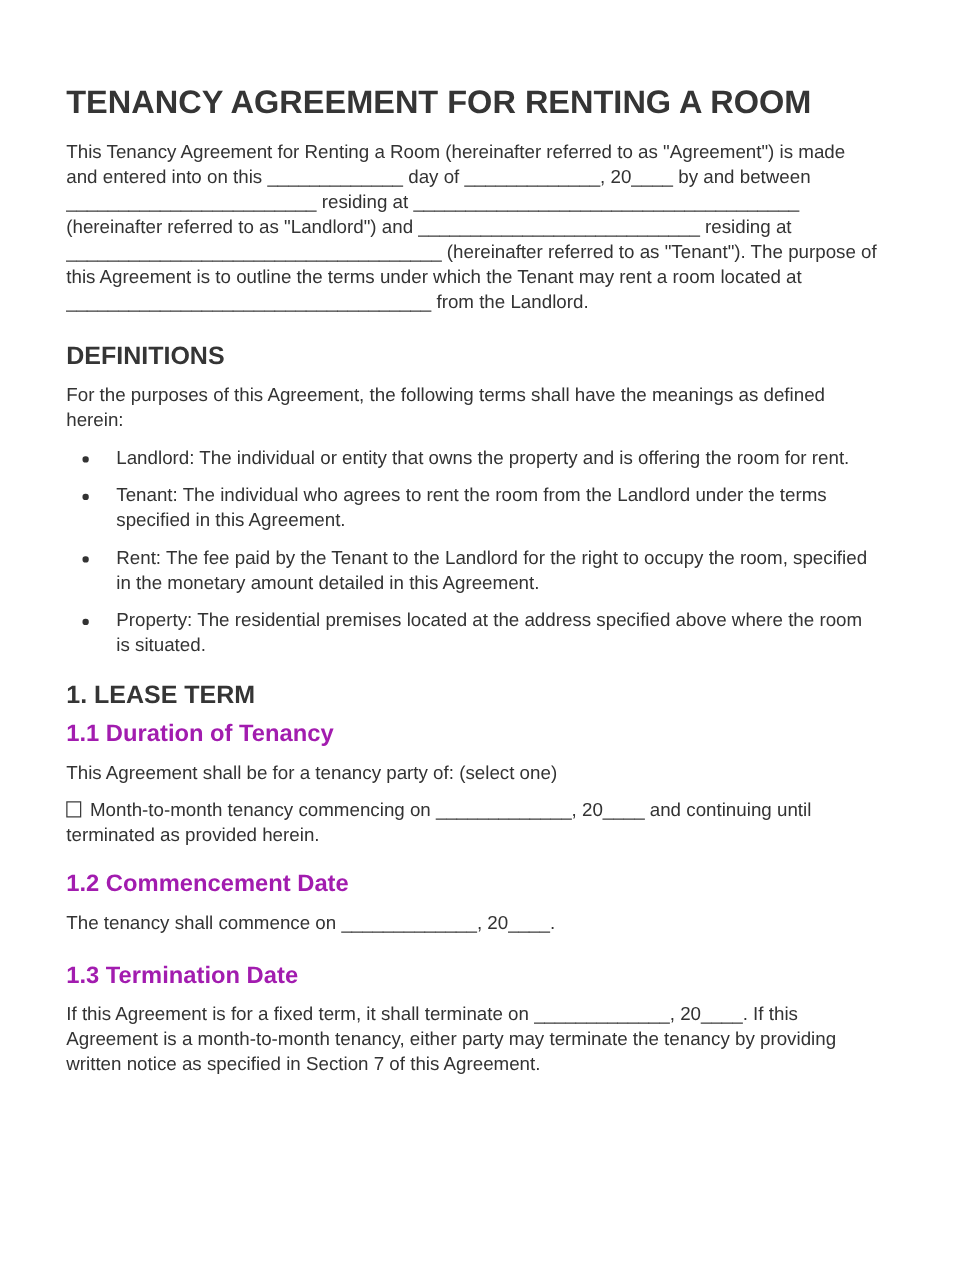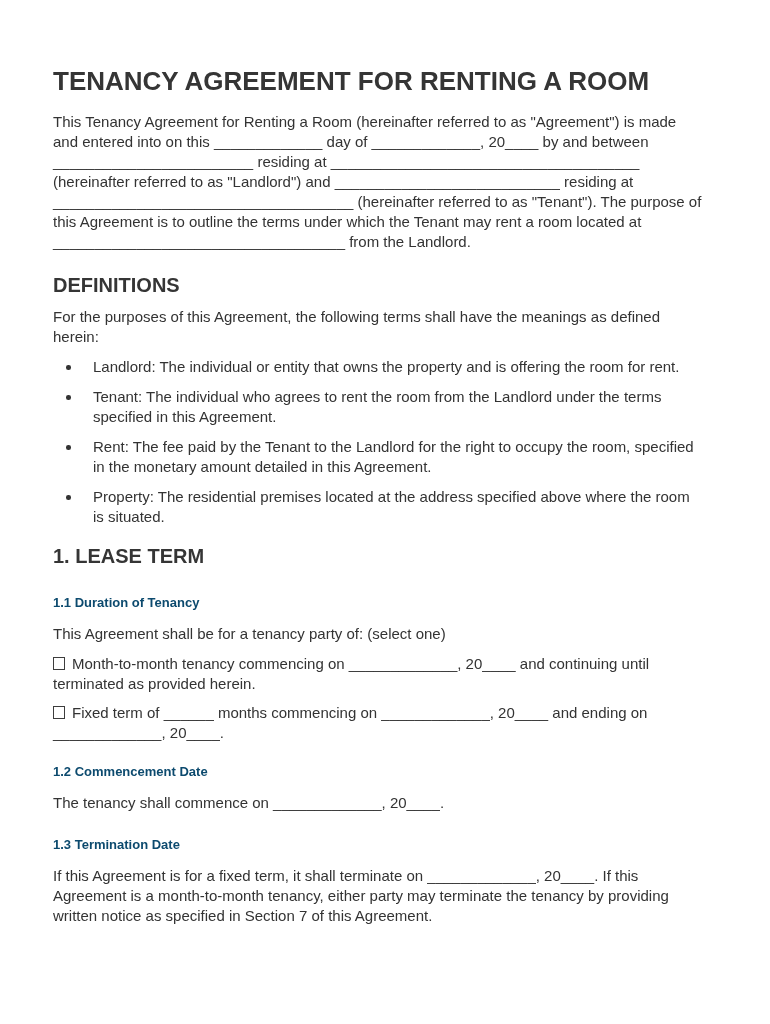--- a/index.html
+++ b/index.html
@@ -15,22 +15,22 @@
   h1.doc-title {
     font-size: 26px; line-height: 30px; font-weight: 700;
     color: #353535; margin: 0 0 16px 0;
   }
   h2.section-heading {
     font-size: 20px; line-height: 23px; font-weight: 700;
     color: #353535; margin: 0 0 10px 0;
   }
   h2.lease-heading { margin-top: 18px; }
   h3.sub-heading {
-    font-size: 13px; line-height: 17px; font-weight: 700;
-    color: #0c4a6e; margin: 26px 0 13px 0;
+    font-size: 19px; line-height: 17px; font-weight: 700;
+    color: #a21caf; margin: 11px 0 13px 0;
   }
   h3.commencement-heading { margin-top: 20px; }
   h3.termination-heading { margin-top: 23px; }
 
   .body-text {
     font-size: 15px; line-height: 20px; margin: 0;
     white-space: pre-line; color: #333333;
   }
   p.intro-par { margin-bottom: 22px; }
 
@@ -79,22 +79,20 @@
     </ul>
 
   <h2 class="section-heading lease-heading">1. LEASE TERM</h2>
 
   <h3 class="sub-heading">1.1 Duration of Tenancy</h3>
   <p class="body-text">This Agreement shall be for a tenancy party of: (select one)</p>
 
   <p class="body-text option"><span class="checkbox"></span><span>Month-to-month tenancy commencing on _____________, 20____ and continuing until
 terminated as provided herein.</span></p>
 
-  <p class="body-text option option-2"><span class="checkbox"></span><span>Fixed term of ______ months commencing on _____________, 20____ and ending on
-_____________, 20____.</span></p>
 
   <h3 class="sub-heading commencement-heading">1.2 Commencement Date</h3>
   <p class="body-text">The tenancy shall commence on _____________, 20____.</p>
 
   <h3 class="sub-heading termination-heading">1.3 Termination Date</h3>
   <p class="body-text">If this Agreement is for a fixed term, it shall terminate on _____________, 20____. If this
 Agreement is a month-to-month tenancy, either party may terminate the tenancy by providing
 written notice as specified in Section 7 of this Agreement.</p>
 </div>
 

